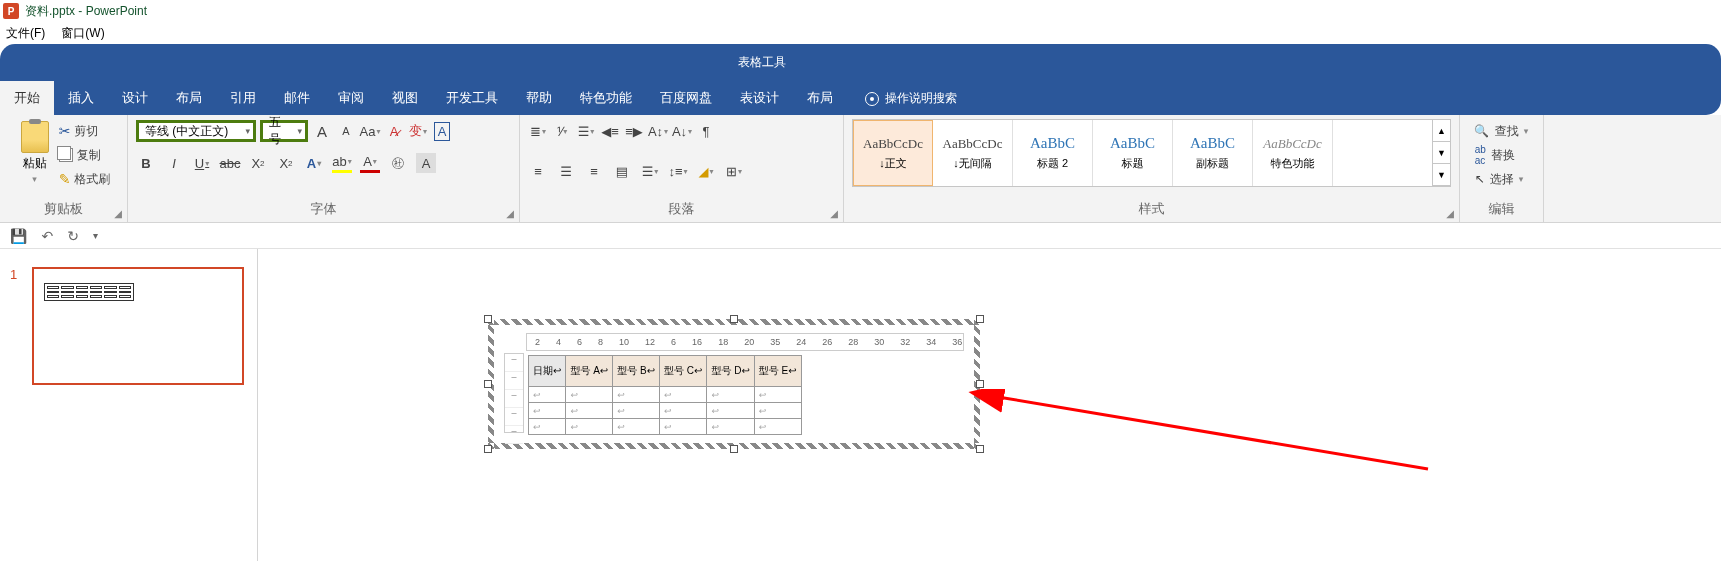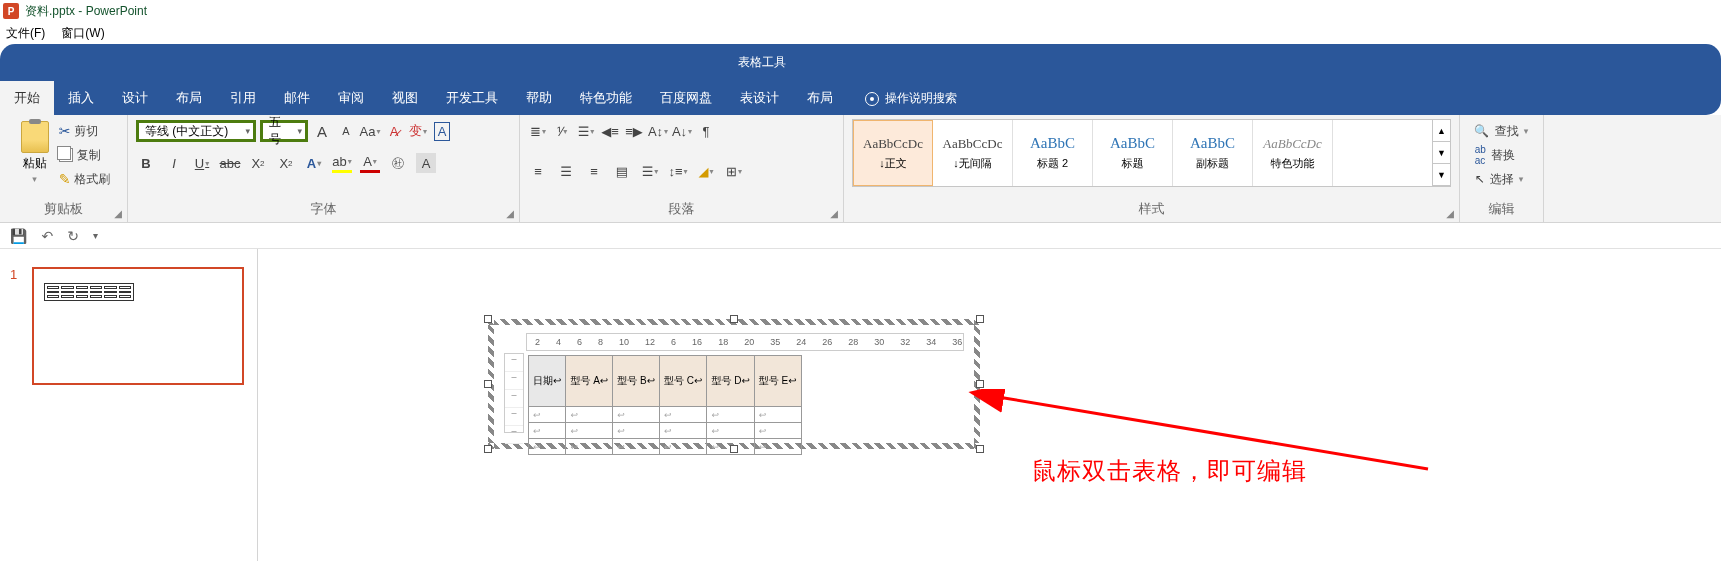--- a/index.html
+++ b/index.html
@@ -95,21 +95,21 @@
 .handle.bl { bottom: -4px; left: -4px; } .handle.br { bottom: -4px; right: -4px; }
 .handle.tm { top: -4px; left: calc(50% - 4px); } .handle.bm { bottom: -4px; left: calc(50% - 4px); }
 .handle.ml { left: -4px; top: calc(50% - 4px); } .handle.mr { right: -4px; top: calc(50% - 4px); }
 
 .ruler-h { position: absolute; top: 8px; left: 32px; right: 10px; height: 18px; background: #fff; border: 1px solid #ccc; font-size: 9px; color: #666; display: flex; align-items: center; overflow: hidden; }
 .ruler-h span { padding: 0 8px; }
 .ruler-v { position: absolute; top: 28px; left: 10px; bottom: 10px; width: 20px; background: #fff; border: 1px solid #ccc; }
 .ruler-v div { height: 18px; border-bottom: 1px solid #eee; font-size: 9px; text-align: center; color: #888; }
 
 .word-table { position: absolute; top: 30px; left: 34px; right: 12px; border-collapse: collapse; font-size: 10px; }
-.word-table th { border: 1px solid #999; background: #f2e6d9; padding: 18px 4px; text-align: right; font-weight: normal; height: 16px; }
+.word-table th { border: 1px solid #999; background: #f2e6d9; padding: 8px 4px; text-align: right; font-weight: normal; height: 16px; }
 .word-table th:nth-child(1) { background: #e8e8e8; }
 .word-table td { border: 1px solid #999; height: 16px; padding: 2px 4px; }
 .pmark { color: #aaa; font-size: 9px; }
 
 
 .arrow-svg { position: absolute; top: 140px; left: 710px; width: 480px; height: 90px; pointer-events: none; }
 .annotation { position: absolute; top: 206px; left: 774px; color: #ff0000; font-size: 24px; letter-spacing: 1px; }
 </style>
 </head>
 <body>
@@ -417,15 +417,14 @@
     </div>
 
     <svg class="arrow-svg">
       <defs>
           <marker id="ah" markerWidth="12" markerHeight="10" refX="2" refY="5" orient="auto">
             <polygon points="0 0, 12 5, 0 10" fill="#ff0000"></polygon>
           </marker>
         </defs>
       <line x1="460" y1="80" x2="30" y2="8" stroke="#ff0000" stroke-width="3" marker-end="url(#ah)"></line>
     </svg>
-    <div class="annotation">鼠标双击表格，即可编辑</div>
   </div>
 </div>
 
 </body></html>

